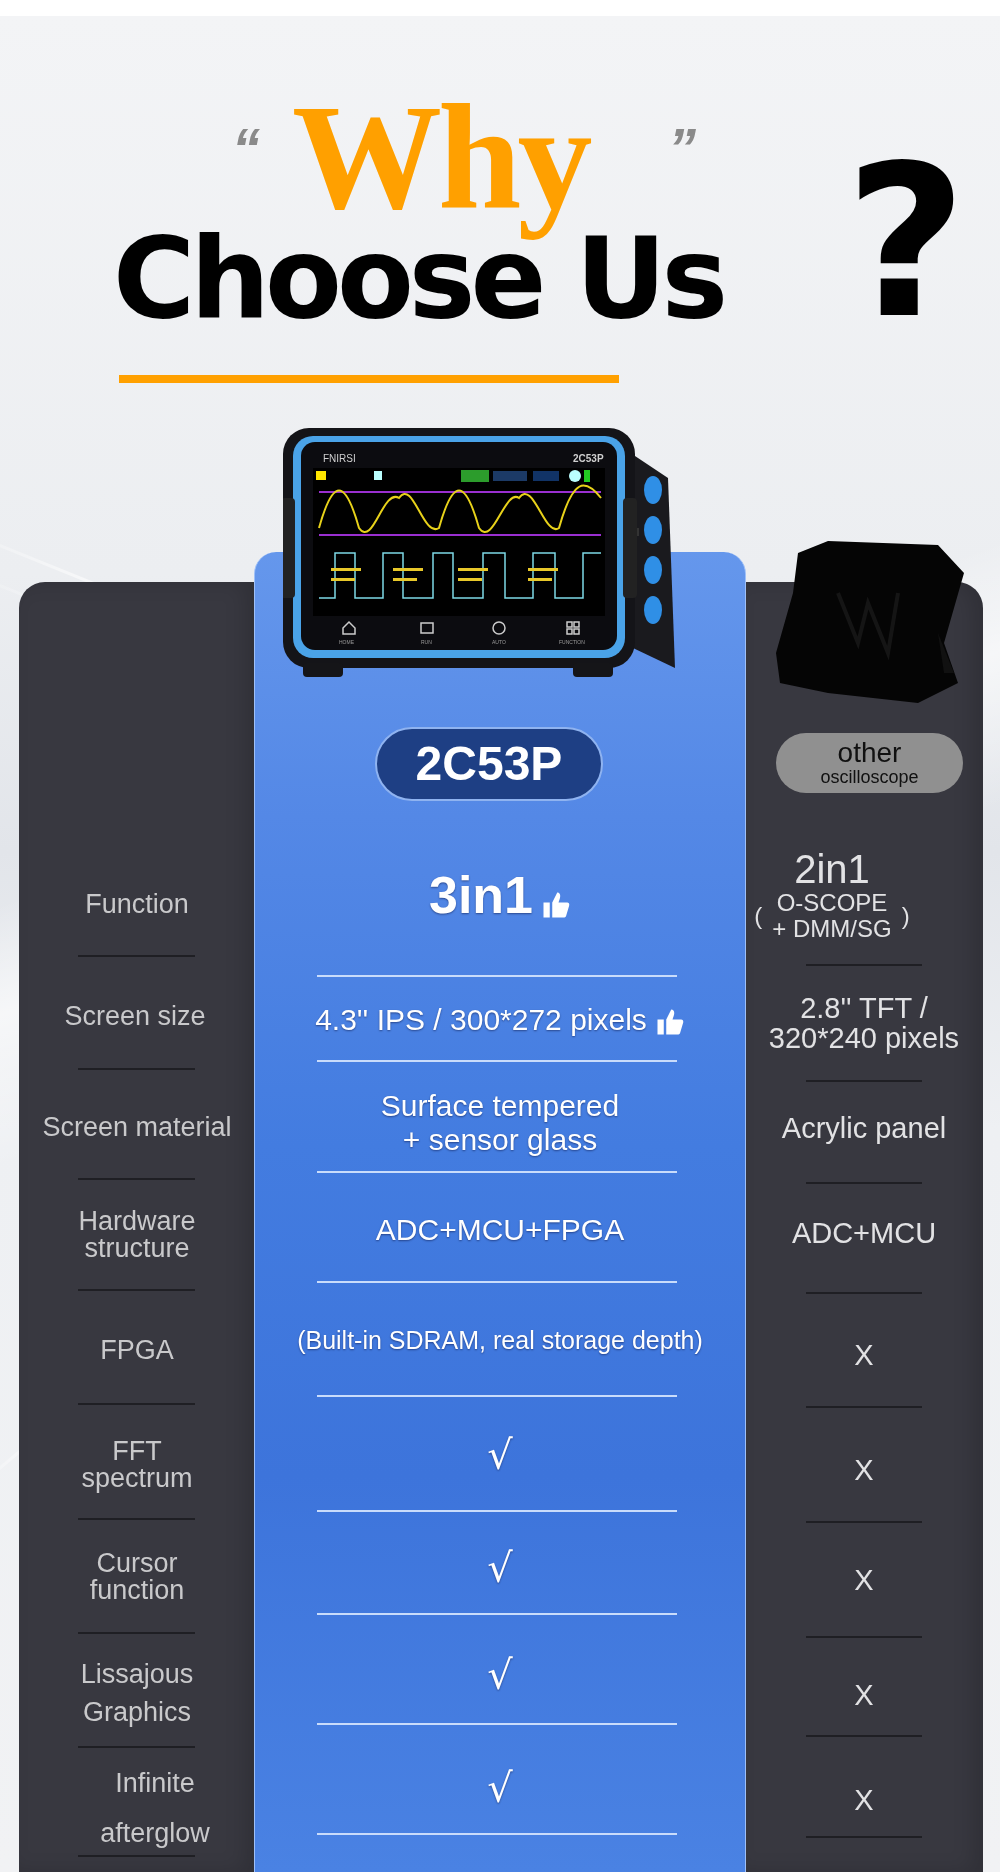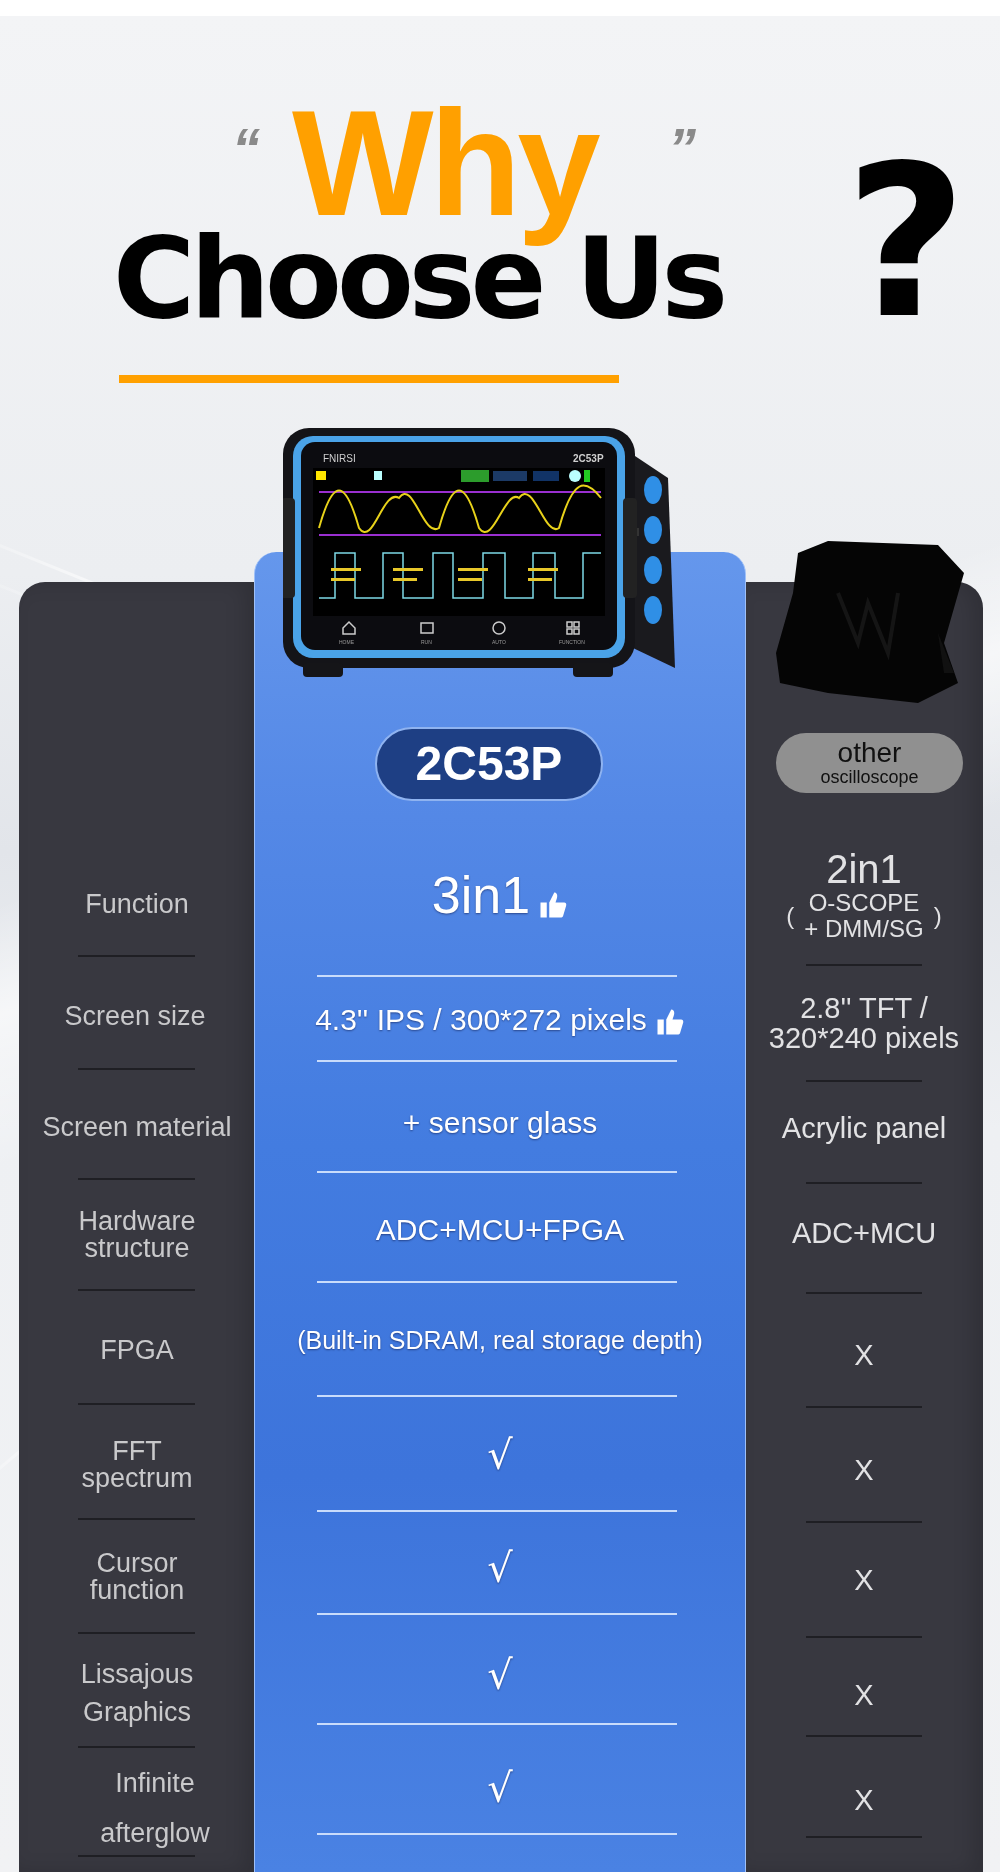--- a/index.html
+++ b/index.html
@@ -19,22 +19,22 @@
     position: absolute; left: -60px; height: 3px; width: 520px;
     background: linear-gradient(90deg, rgba(255,255,255,0), rgba(255,255,255,0.95), rgba(255,255,255,0));
     transform: rotate(22deg); transform-origin: left center;
   }
   
   .quote {
     position: absolute; color: #8a8a8a; font-weight: bold; font-style: italic;
     font-size: 56px; line-height: 1;
   }
   .why {
-    position: absolute; left: 292px; top: 88px;
-    font-family: Liberation Sans, sans-serif; font-weight: bold;
+    position: absolute; left: 292px; top: 82px;
+    font-family: Liberation Serif, serif; font-weight: bold;
     font-size: 150px; line-height: 150px; color: #ffa000; letter-spacing: -4px;
   }
   .choose {
     position: absolute; left: 113px; top: 222px;
     font-family: "DejaVu Sans", sans-serif; font-weight: bold;
     font-size: 112px; line-height: 112px; color: #000; letter-spacing: -5px;
   }
   .qmark {
     position: absolute; left: 845px; top: 138px;
     font-family: "DejaVu Sans", sans-serif; font-weight: bold;
@@ -84,21 +84,21 @@
     position: absolute; display: flex; flex-direction: column;
     align-items: center; justify-content: center; text-align: center;
   }
   .label { color: #c9c9cb; font-size: 27px; line-height: 27px; }
   .main { color: #ffffff; text-shadow: 0 1px 2px rgba(0,0,40,0.45); font-size: 30px; line-height: 34px; }
   .other { color: #e2e2e4; font-size: 29px; line-height: 30px; }
   .divider { position: absolute; height: 2px; }
   .divider.dk { background: #1f1f24; }
   .divider.lt { background: #c9dcfb; height: 2px; }
 
-  .big { font-size: 52px; line-height: 54px; font-weight: normal; }
+  .big { font-size: 52px; line-height: 54px; font-weight: bold; }
   .mid-big { font-size: 40px; line-height: 42px; }
   .check { font-family: "DejaVu Serif", serif; font-size: 40px; color: #fff; }
   .thumb { display: inline-block; width: 30px; height: 30px; vertical-align: middle; margin-left: 8px; }
   .bold { font-weight: bold; }
 </style>
 </head>
 <body>
 
 <div class="bg"></div>
 <div class="streak" style="top:520px;"></div>
@@ -187,21 +187,21 @@
   <span>Function</span>
 </div>
 <div class="cell main" style="left:254px;top:840px;width:492px;height:110px;">
   <div>
     <span class="big">3in1</span><svg class="thumb" viewBox="0 0 24 24">
         <rect x="2" y="10" width="5" height="12" fill="#fff"></rect>
         <path d="M9,22 V10 L13,2 C15,2 16,4 15,7 L14,10 H21 C22,10 23,11 22.5,12.5 L20,21 C19.7,21.6 19,22 18,22 Z" fill="#fff"></path>
       </svg>
   </div>
 </div>
-<div class="cell other" style="left:745px;top:840px;width:238px;height:110px;">
+<div class="cell other" style="left:713px;top:840px;width:238px;height:110px;">
   <span class="mid-big">2in1</span>
   <div style="display:flex;align-items:center;gap:10px;font-size:24px;line-height:26px;">
     <span>(</span>
     <div style="display:flex;flex-direction:column;">
       <span>O-SCOPE</span>
       <span>+ DMM/SG</span>
     </div>
     <span>)</span>
   </div>
 </div>
@@ -223,20 +223,21 @@
   <span>320*240 pixels</span>
 </div>
 <div class="divider dk" style="left:78px;top:1068px;width:117px;"></div>
 <div class="divider lt" style="left:317px;top:1060px;width:360px;"></div>
 <div class="divider dk" style="left:806px;top:1080px;width:116px;"></div>
 
 <div class="cell label" style="left:19px;top:1085px;width:236px;height:85px;">
   <span>Screen material</span>
 </div>
 <div class="cell main" style="left:254px;top:1075px;width:492px;height:95px;">
+  <span>Surface tempered</span>
   <span>+ sensor glass</span>
 </div>
 <div class="cell other" style="left:745px;top:1085px;width:238px;height:85px;">
   <span>Acrylic panel</span>
 </div>
 <div class="divider dk" style="left:78px;top:1178px;width:117px;"></div>
 <div class="divider lt" style="left:317px;top:1171px;width:360px;"></div>
 <div class="divider dk" style="left:806px;top:1182px;width:116px;"></div>
 
 <div class="cell label" style="left:19px;top:1185px;width:236px;height:100px;">

